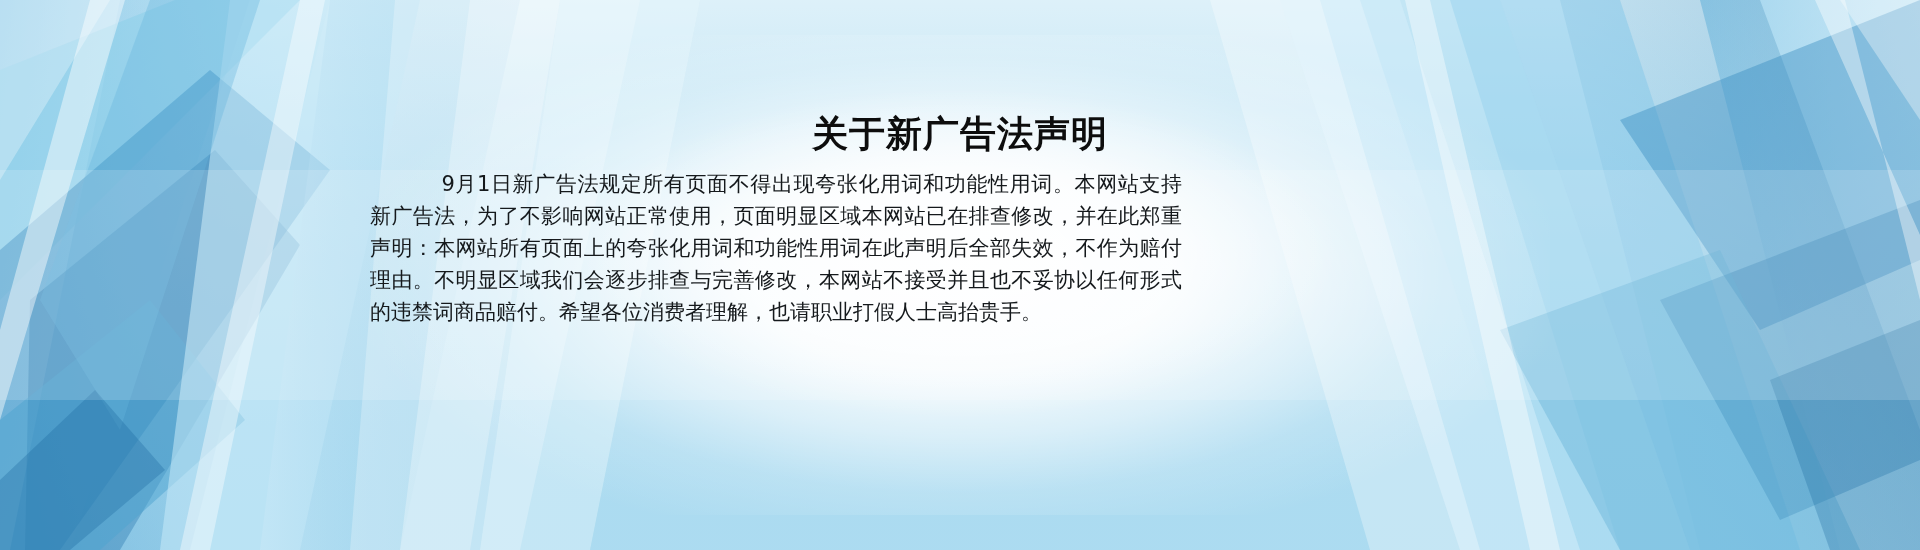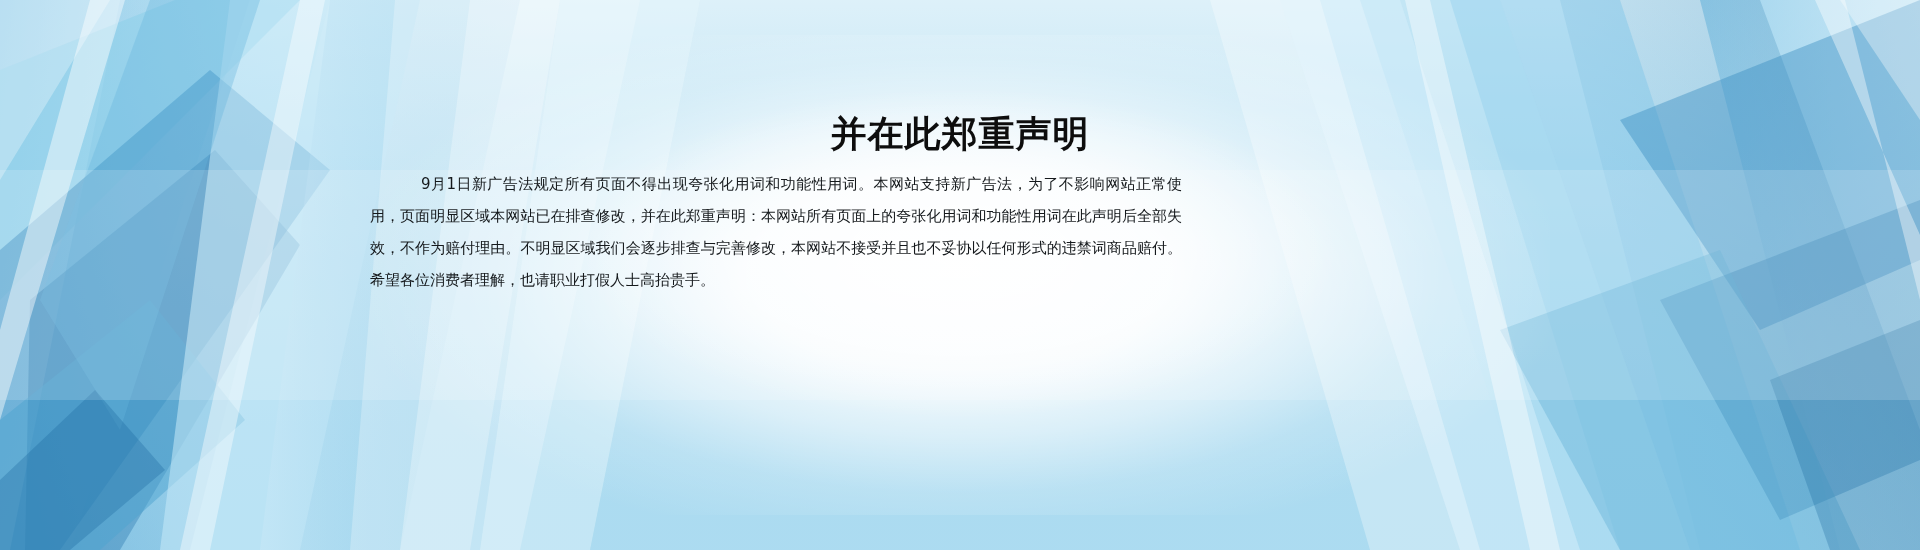--- a/index.html
+++ b/index.html
@@ -83,21 +83,21 @@
     color: #0d0d0d;
     line-height: 1.2;
   }
 
   .notice-body {
     position: absolute;
     left: 370px;
     top: 168px;
     width: 812px;
     color: #15191c;
-    font-size: 15px;
+    font-size: 21px;
     line-height: 32px;
     text-align: justify;
     text-justify: inter-ideograph;
   }
   .notice-body p {
     margin: 0;
   }
   .notice-body p.para-indent {
     text-indent: 3.4em;
   }
@@ -173,20 +173,20 @@
 
       <rect x="0" y="170" width="1920" height="230" fill="#ffffff" opacity="0.16"></rect>
     </svg>
   </div>
 
   <div class="glow"></div>
   <div class="glow2"></div>
 
   <div class="content">
 
-    <h1 class="notice-title">并在此郑重声明</h1>
+    <h1 class="notice-title">关于新广告法声明</h1>
 
     <div class="notice-body">
       <p class="para-indent">9月1日新广告法规定所有页面不得出现夸张化用词和功能性用词。本网站支持新广告法，为了不影响网站正常使用，页面明显区域本网站已在排查修改，并在此郑重声明：本网站所有页面上的夸张化用词和功能性用词在此声明后全部失效，不作为赔付理由。不明显区域我们会逐步排查与完善修改，本网站不接受并且也不妥协以任何形式的违禁词商品赔付。希望各位消费者理解，也请职业打假人士高抬贵手。</p>
     </div>
 
   </div>
 </div>
 
 </body></html>

